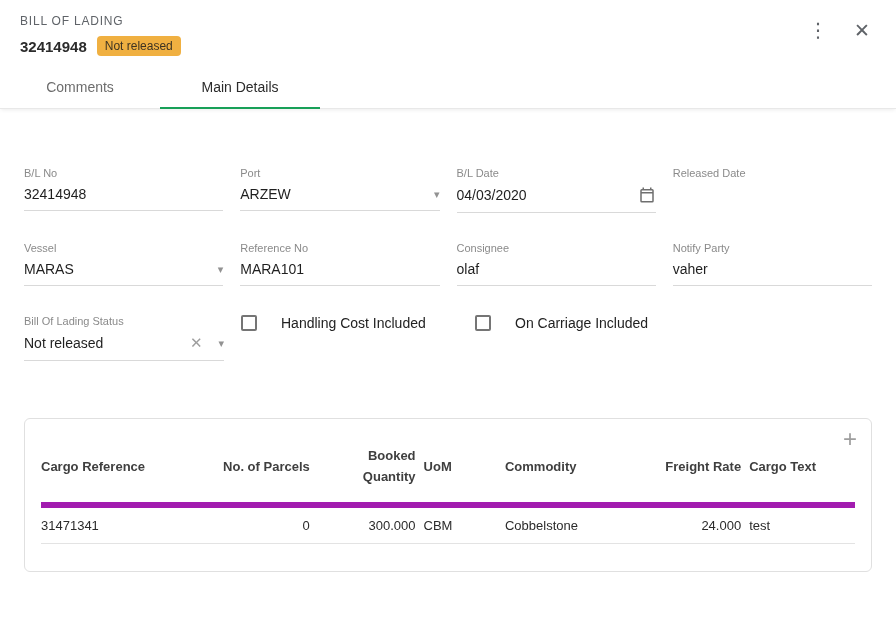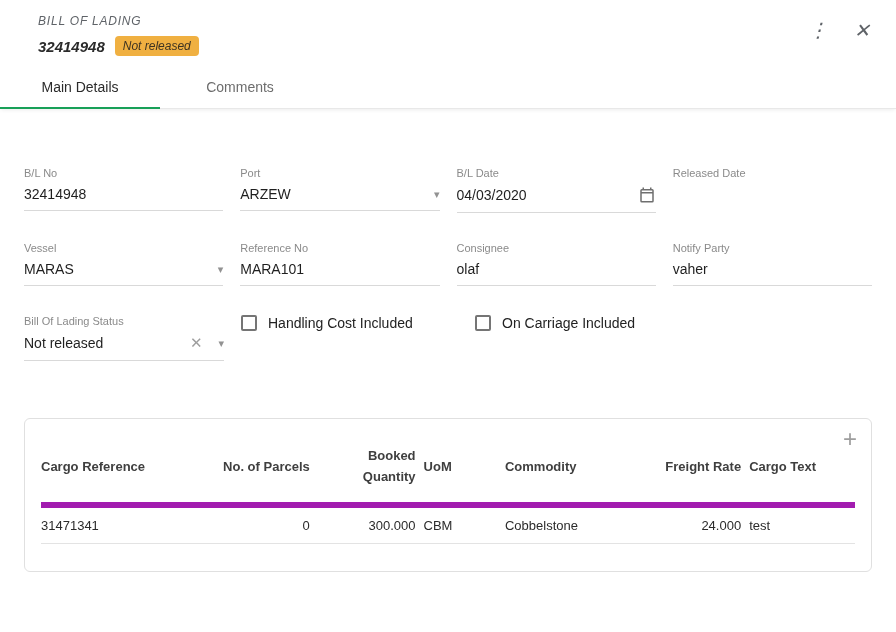--- a/index.html
+++ b/index.html
@@ -13,21 +13,21 @@
   *{box-sizing:border-box;margin:0;padding:0;}
   html,body{width:896px;height:632px;}
   body{
     font-family:"Liberation Sans", sans-serif;
     background:#ffffff;
     color:var(--ink);
     position:relative;
     overflow:hidden;
   }
   
-  .hdr{padding:14px 38px 8px;position:relative;font-style:italic;}
+  .hdr{padding:14px 20px 8px;position:relative;}
   .overline{font-size:12px;color:#5f6368;letter-spacing:.8px;}
   .title-row{margin-top:8px;display:flex;align-items:center;gap:10px;}
   .bl-number{font-size:15px;font-weight:bold;color:#2b2b2b;}
   .badge{background:var(--badge-bg);color:#3d3322;font-size:12px;padding:3px 8px;border-radius:4px;line-height:1.2;}
   .hdr-icons{position:absolute;top:20px;right:26px;display:flex;align-items:center;gap:26px;}
   .kebab{color:#5f6368;font-size:20px;line-height:1;cursor:pointer;letter-spacing:0;}
   .close{color:#5f6368;font-size:19px;line-height:1;cursor:pointer;}
   
   .tabbar{display:flex;border-bottom:1px solid #e8e8e8;box-shadow:0 2px 4px -1px rgba(0,0,0,.08);}
   .tab{width:160px;text-align:center;padding:15px 0 13px;font-size:14px;color:#6d6d6d;cursor:pointer;position:relative;}
@@ -42,21 +42,21 @@
     display:flex;align-items:center;justify-content:space-between;
     font-size:14px;color:#1f1f1f;padding:7px 0 8px;
     border-bottom:1px solid var(--line);min-height:32px;cursor:text;
   }
   .placeholder{color:#b7b7b7;}
   .chevron{color:#929292;font-size:11px;margin-left:6px;}
   .clear-x{color:#9e9e9e;font-size:15px;}
   .icn-group{display:flex;align-items:center;gap:10px;}
   .cal{width:18px;height:18px;fill:#6f6f6f;cursor:pointer;flex:none;}
   
-  .checkbox-item{display:flex;align-items:center;gap:11px;width:217px;cursor:pointer;}
+  .checkbox-item{display:flex;align-items:center;gap:24px;width:217px;cursor:pointer;}
   .cbox{width:16px;height:16px;border:2px solid #757575;border-radius:2px;flex:none;background:#fff;}
   .cb-label{font-size:14px;color:#222;}
   
   .card{
     margin:57px 24px 0;border:1px solid var(--card-line);border-radius:6px;
     padding:8px 16px 0;min-height:154px;position:relative;background:#fff;
   }
   .plus{position:absolute;top:6px;right:14px;color:#9e9e9e;font-size:24px;font-weight:300;cursor:pointer;line-height:1.2;}
   table{width:100%;border-collapse:collapse;margin-top:13px;table-layout:fixed;}
   th{font-size:13px;font-weight:bold;color:#3f3f3f;padding:6px 8px 14px 0;vertical-align:middle;line-height:1.6;}
@@ -80,22 +80,22 @@
     <span class="bl-number">32414948</span>
     <span class="badge">Not released</span>
   </div>
   <div class="hdr-icons">
     <span class="kebab">⋮</span>
     <span class="close">✕</span>
   </div>
 </div>
 
 <div class="tabbar">
+  <div class="tab">Comments</div>
   <div class="tab active">Main Details</div>
-  <div class="tab">Comments</div>
 </div>
 
 <div class="content">
 
   <div class="frow">
     <div class="field">
       <div class="f-label">B/L No</div>
       <div class="f-value">
         <span>32414948</span>
       </div>

